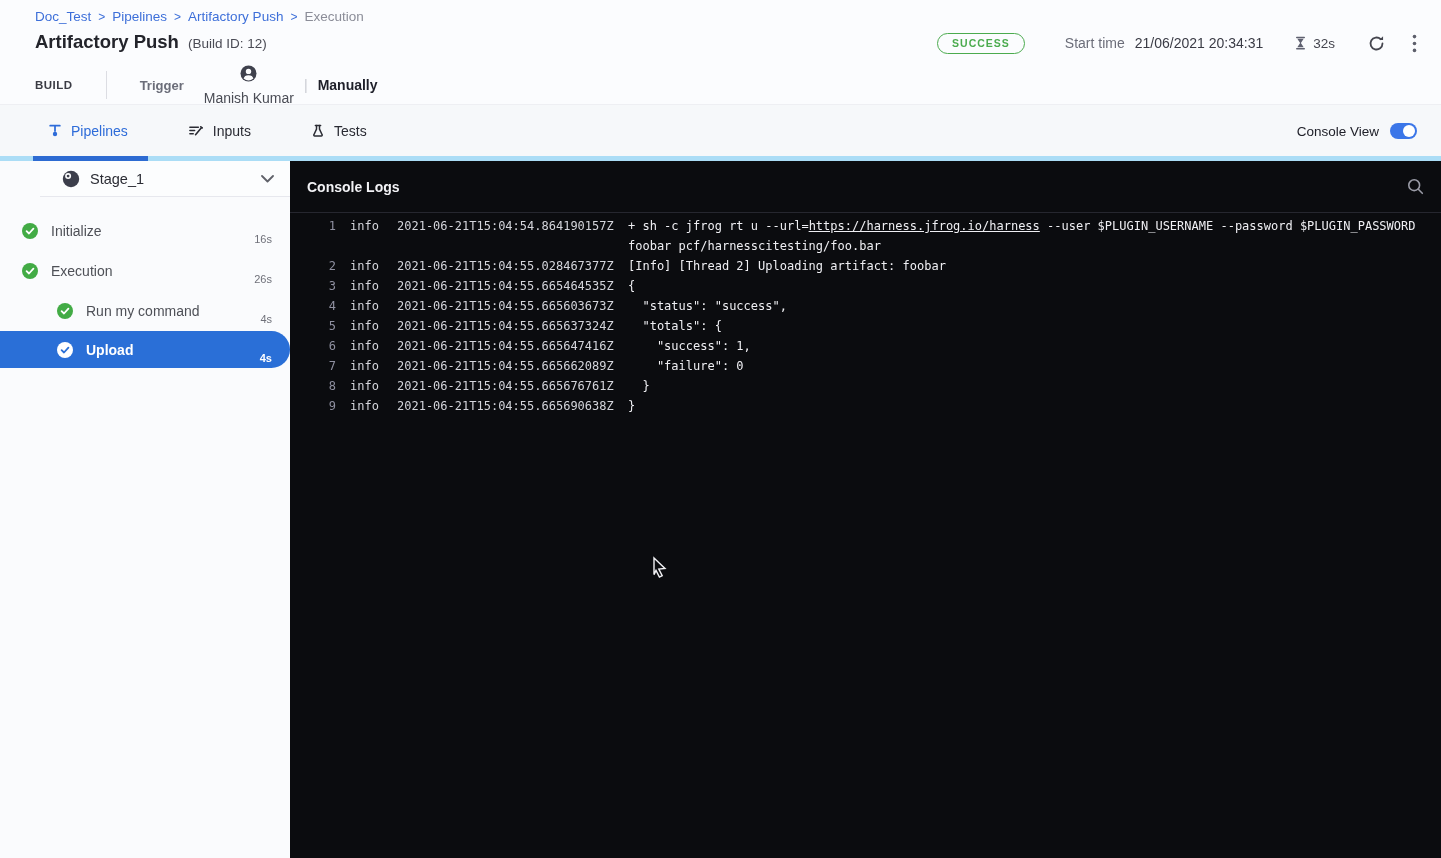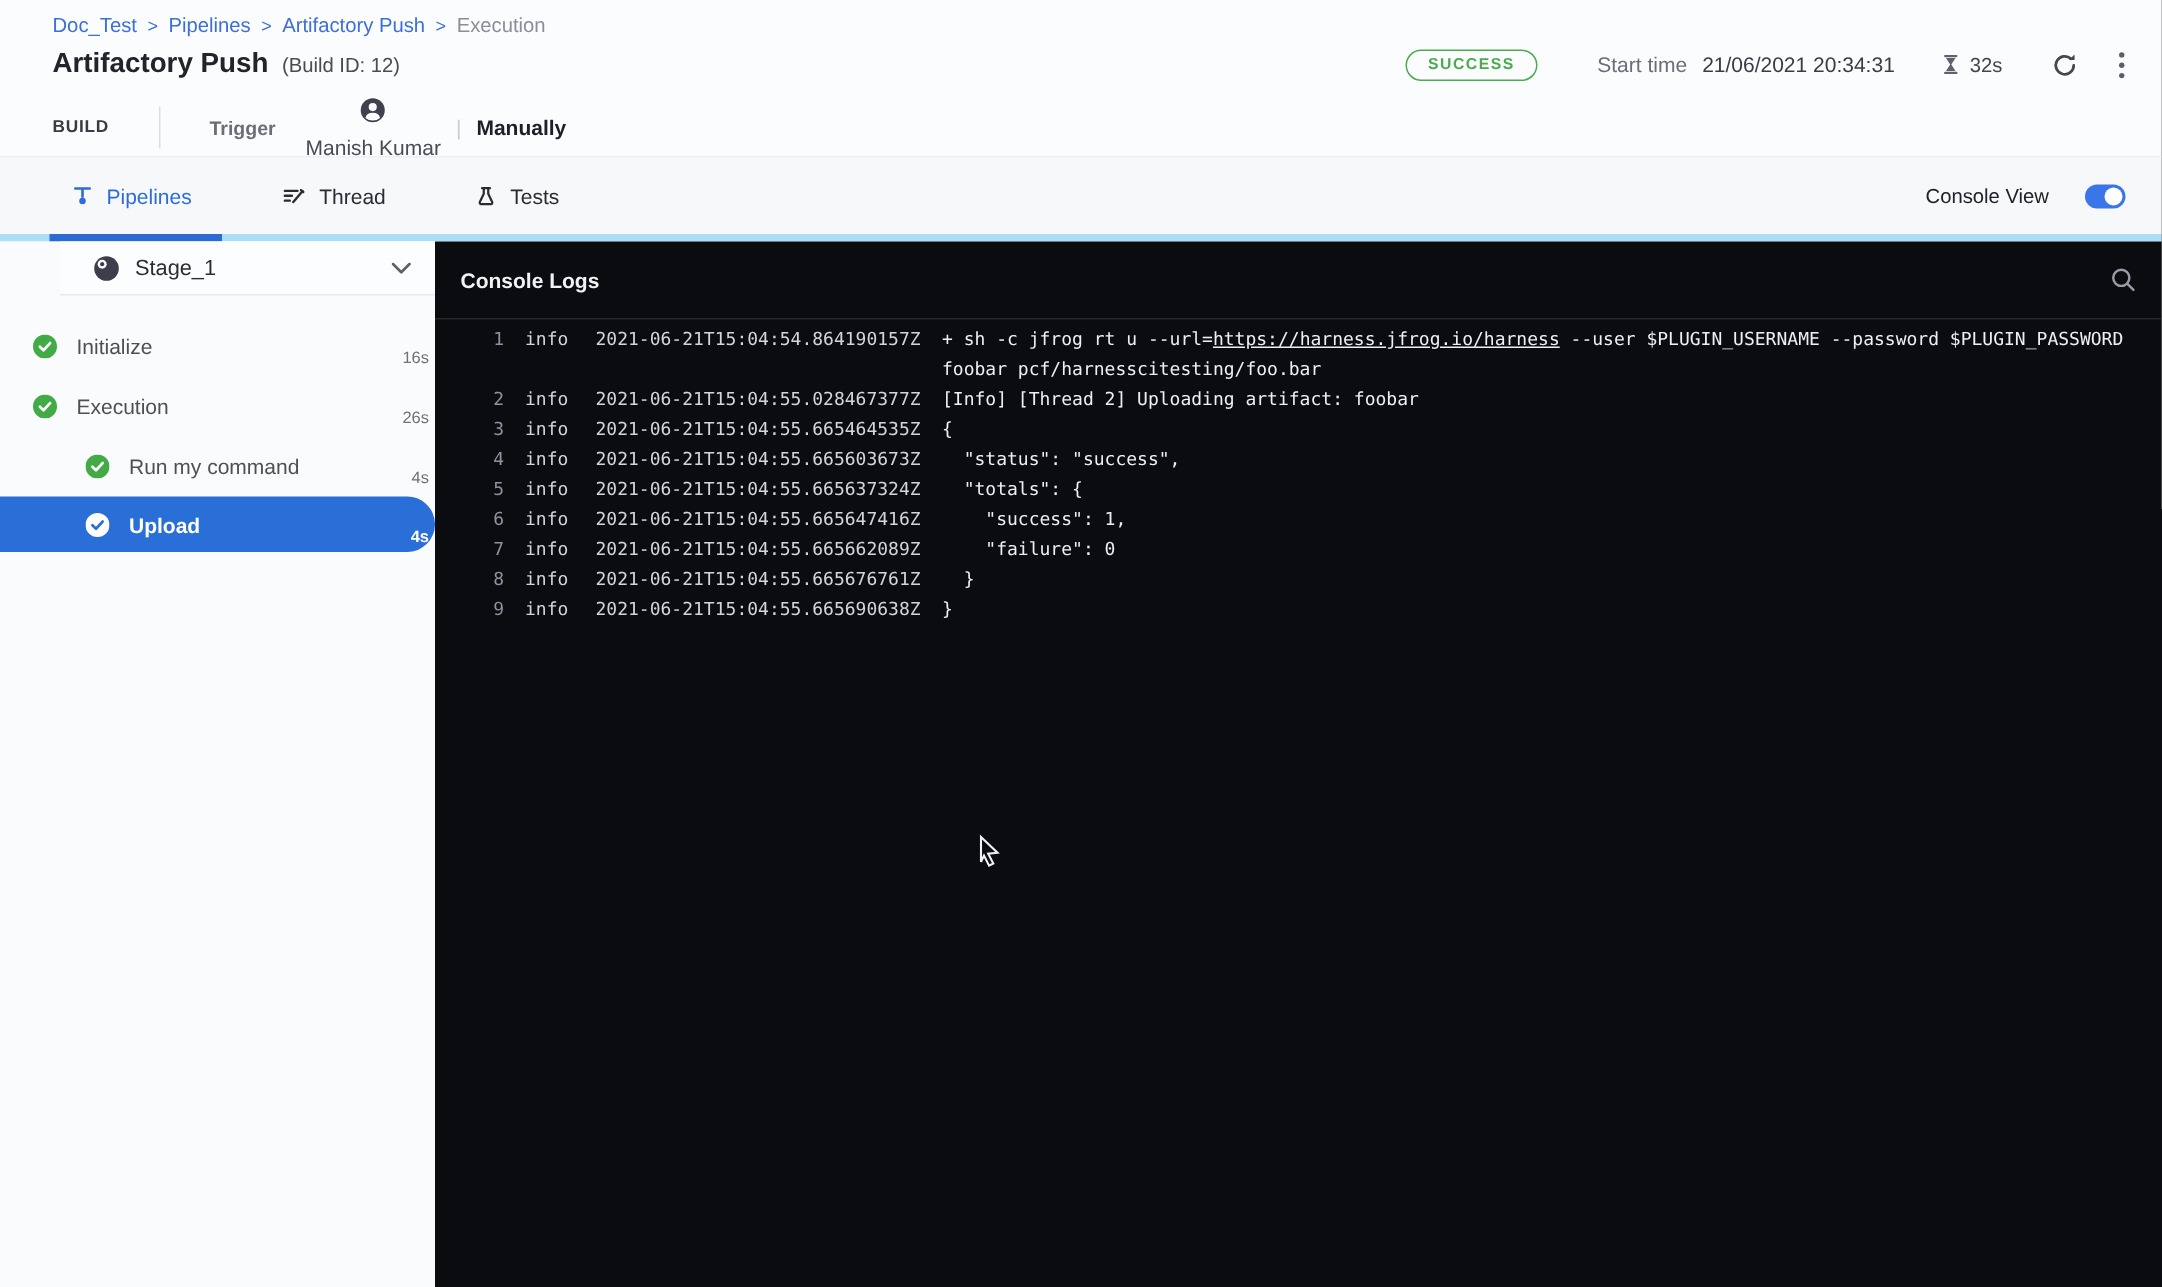--- a/index.html
+++ b/index.html
@@ -34,36 +34,36 @@
   .trigger-label { font-size:13px; font-weight:600; color:#6B6D79; margin-right:20px; }
   .trig-user { display:flex; align-items:center; gap:8px; font-size:14px; color:#4A4C55;flex-direction:column; }
   .trig-pipe { color:#C9CAD2; margin:0 10px; font-size:14px; }
   .trig-type { font-size:14px; font-weight:bold; color:#1E1F29; }
   
   .tabbar { position:absolute; top:104px; left:0; right:0; height:52px; background:#F6F8FA;
     border-top:1px solid #EEEFF3; display:flex; align-items:center; }
   .tabs { display:flex; margin-left:48px; gap:60px; align-items:center; }
   .tab { display:flex; align-items:center; gap:9px; font-size:14px; color:#2A2B33; cursor:pointer; }
   .tab.active { color:#2E6CD9; font-weight:500; }
-  .consoleview { margin-left:auto; margin-right:24px; display:flex; align-items:center; gap:24px; }
+  .consoleview { margin-left:auto; margin-right:24px; display:flex; align-items:flex-end; gap:11px; }
   .cv-label { font-size:13.5px; color:#20212A; }
   .toggle { width:27px; height:16px; border-radius:9px; background:#3B76E8; position:relative; cursor:pointer; }
   .toggle .knob { position:absolute; top:2px; right:2px; width:12px; height:12px; border-radius:50%; background:#fff; }
   
   .progress { position:absolute; top:156px; left:0; right:0; height:5px; background:#ABDDF6; }
   .progress .seg { position:absolute; left:33px; top:0; width:115px; height:5px; background:#2D6BD2; }
   
   .main { position:absolute; top:161px; left:0; right:0; bottom:0; display:flex; }
   .sidebar { width:290px; flex:none; background:#FAFBFD; position:relative; }
   .stage-row { height:36px; background:#FCFDFE; border-bottom:1px solid #E7E8EE; display:flex; align-items:center;
     padding:0 16px 0 22px; cursor:pointer;margin-left:40px; }
   .stage-name { font-size:14.5px; color:#2B2C34; margin-left:10px; }
   .stage-chevron { margin-left:auto; display:flex; }
   .steps { padding-top:14px; }
-  .step { height:40px; display:flex; align-items:center; padding-right:4px; cursor:pointer; }
+  .step { height:40px; display:flex; align-items:center; padding-right:18px; cursor:pointer; }
   .step.ind0 { padding-left:22px; }
   .step.ind1 { padding-left:57px; }
   .step .slabel { margin-left:13px; font-size:14px; color:#4E5057; }
   .step .sdur { margin-left:auto; font-size:11px; color:#6F7079;margin-top:16px; }
   .step.selected { background:#2A6FD7; border-radius:0 20px 20px 0; height:37px; }
   .step.selected .slabel { color:#fff; font-weight:600; }
   .step.selected .sdur { color:#fff; font-weight:bold; }
   
   .console { flex:1; background:#0B0C0F; display:flex; flex-direction:column; overflow:hidden; }
   .console-header { height:52px; flex:none; display:flex; align-items:center; padding:4px 17px; border-bottom:1px solid #26272F;gap:10px; }
@@ -175,21 +175,21 @@
     <div class="tab">
       <span style="display:flex;">
         <svg width="16" height="15" viewBox="0 0 16 16">
             <g stroke="#2A2B33" stroke-width="1.7" fill="none" stroke-linecap="round">
               <path d="M1.5 4.5h9M1.5 8h5M1.5 11.5h3.5"></path>
               <path d="M7.5 12.5 14 4.8"></path>
               <path d="M13 4l1.6 1.3"></path>
             </g>
           </svg>
       </span>
-      <span>Thread</span>
+      <span>Inputs</span>
     </div>
     <div class="tab">
       <span style="display:flex;">
         <svg width="14" height="15" viewBox="0 0 16 16">
             <g stroke="#2A2B33" stroke-width="1.7" fill="none" stroke-linecap="round" stroke-linejoin="round">
               <path d="M6.3 2.2v4.3l-3 6.3a1.1 1.1 0 0 0 1 1.6h7.4a1.1 1.1 0 0 0 1-1.6l-3-6.3V2.2"></path>
               <path d="M5 2.2h6"></path>
             </g>
           </svg>
       </span>

